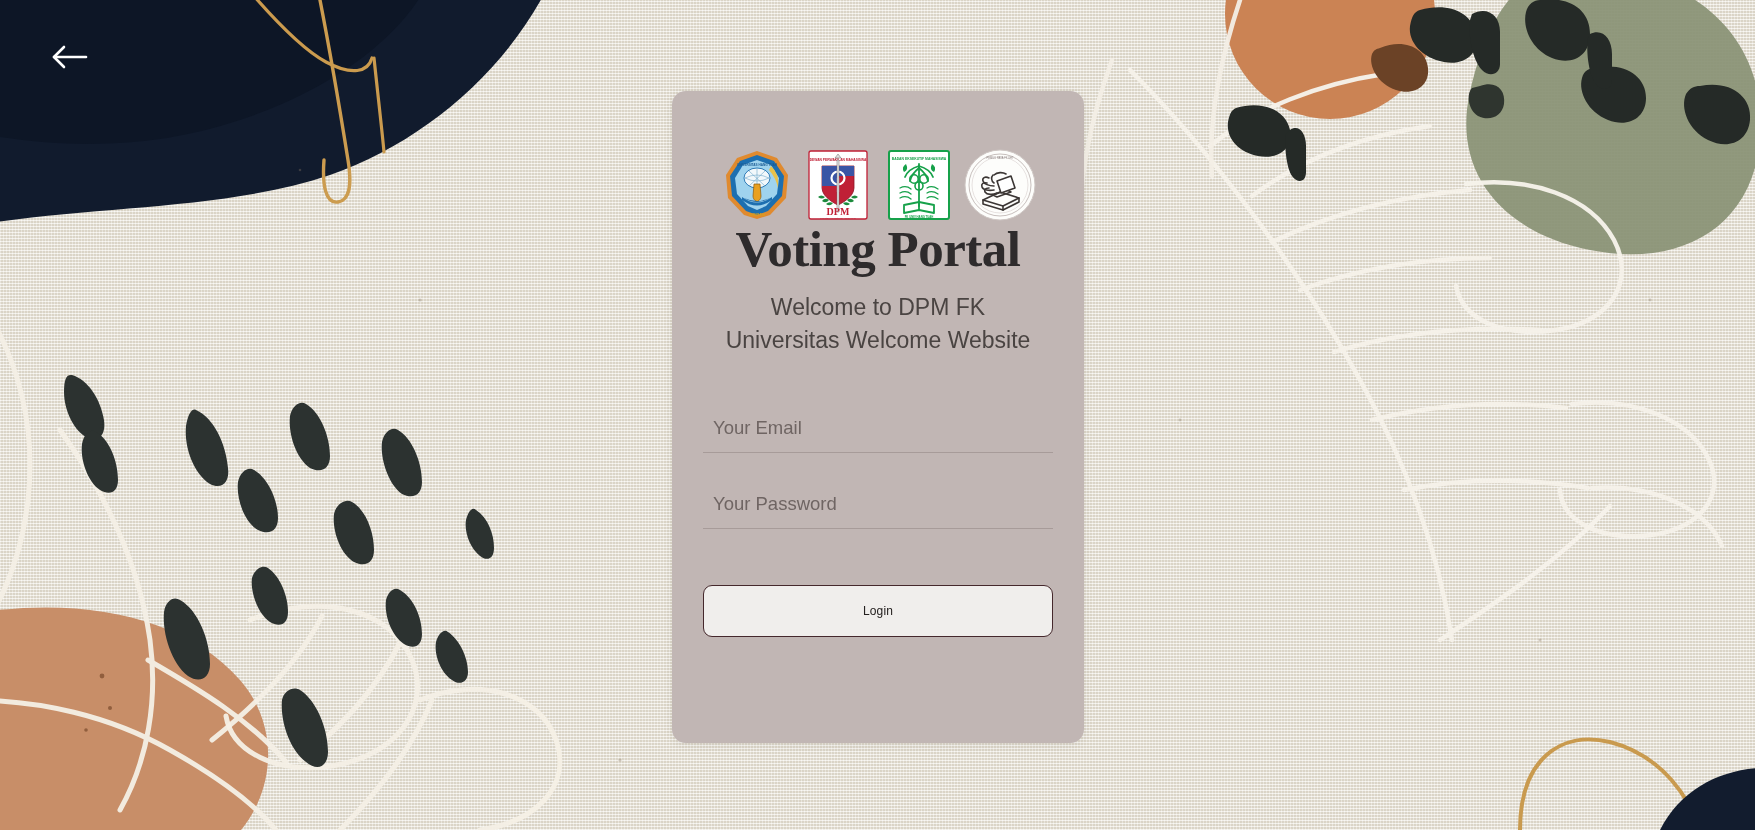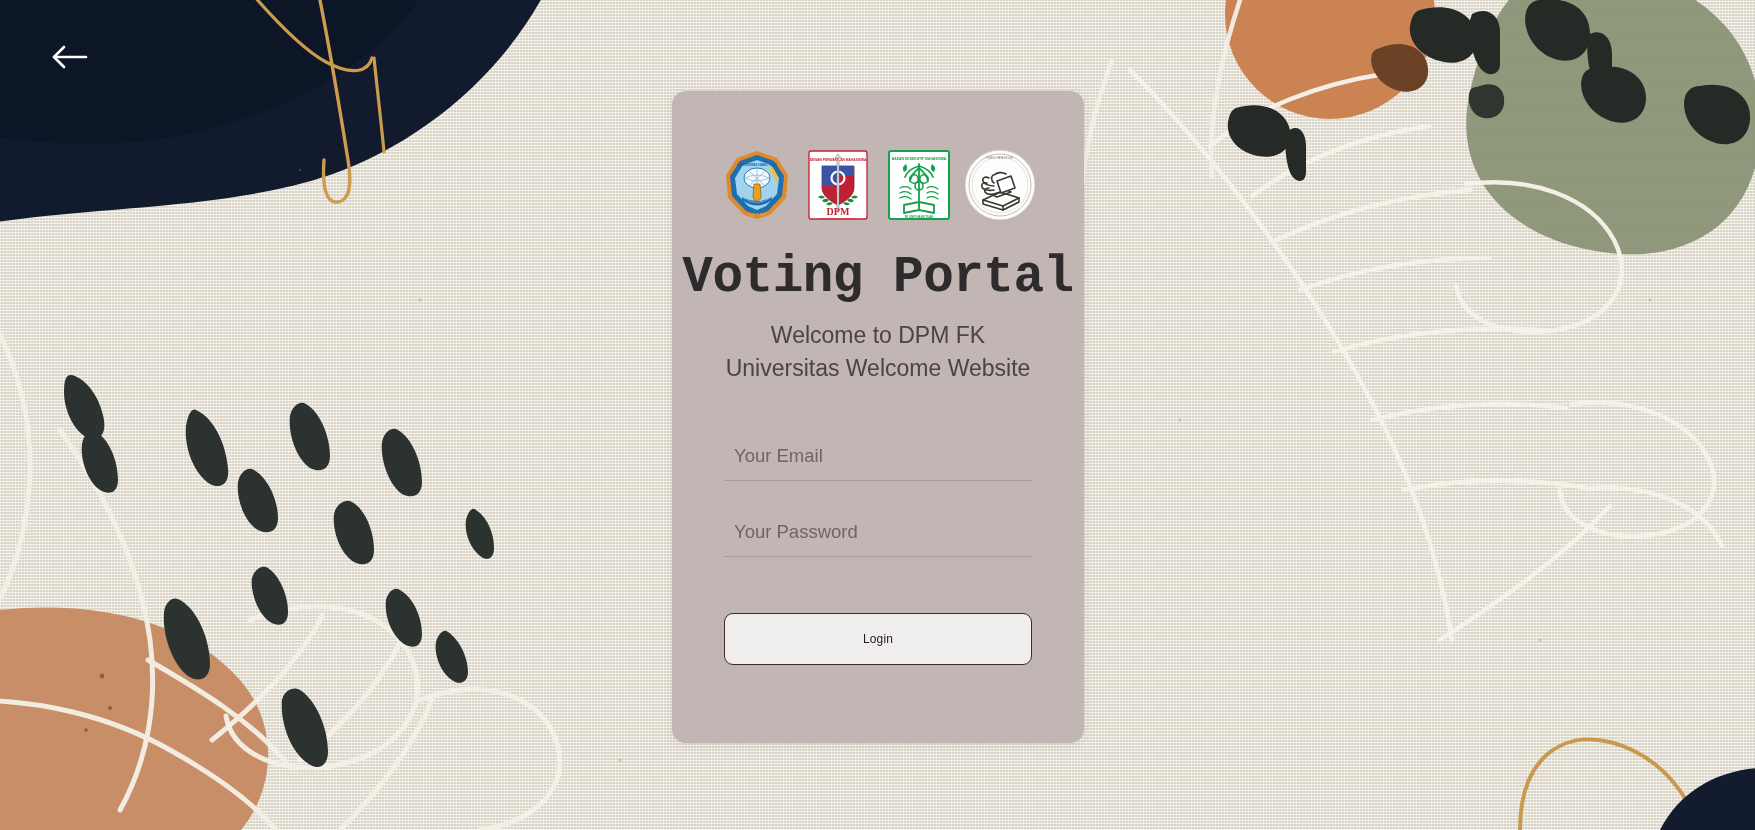--- a/index.html
+++ b/index.html
@@ -60,47 +60,46 @@
     left: 672px;
     top: 91px;
     width: 412px;
     height: 652px;
     background: #c1b6b4;
     border-radius: 14px;
     z-index: 10;
     display: flex;
     flex-direction: column;
     align-items: center;
-    padding: 0 52px;
+    padding: 0 31px;
     box-shadow: 0 2px 10px rgba(60,50,50,0.07);
   }
 
   .logos {
     display: flex;
     align-items: center;
     justify-content: center;
     gap: 7px;
     margin-top: 56px;
     height: 76px;
   }
   .logo {
     width: 74px;
     height: 74px;
     display: block;
     flex: 0 0 auto;
   }
   .logo svg { display: block; width: 100%; height: 100%; }
 
   .title {
-    font-family: Liberation Mono, monospace;
+    font-family: Liberation Serif, serif;
     font-size: 51px;
     font-weight: bold;
     color: #2e2b2c;
     letter-spacing: -0.5px;
-    margin-top: 28px;
     line-height: 1.05;
     white-space: nowrap;
   }
 
   .subtitle {
     margin-top: 14px;
     font-size: 23px;
     color: #4a4442;
     text-align: center;
     line-height: 1.45;

